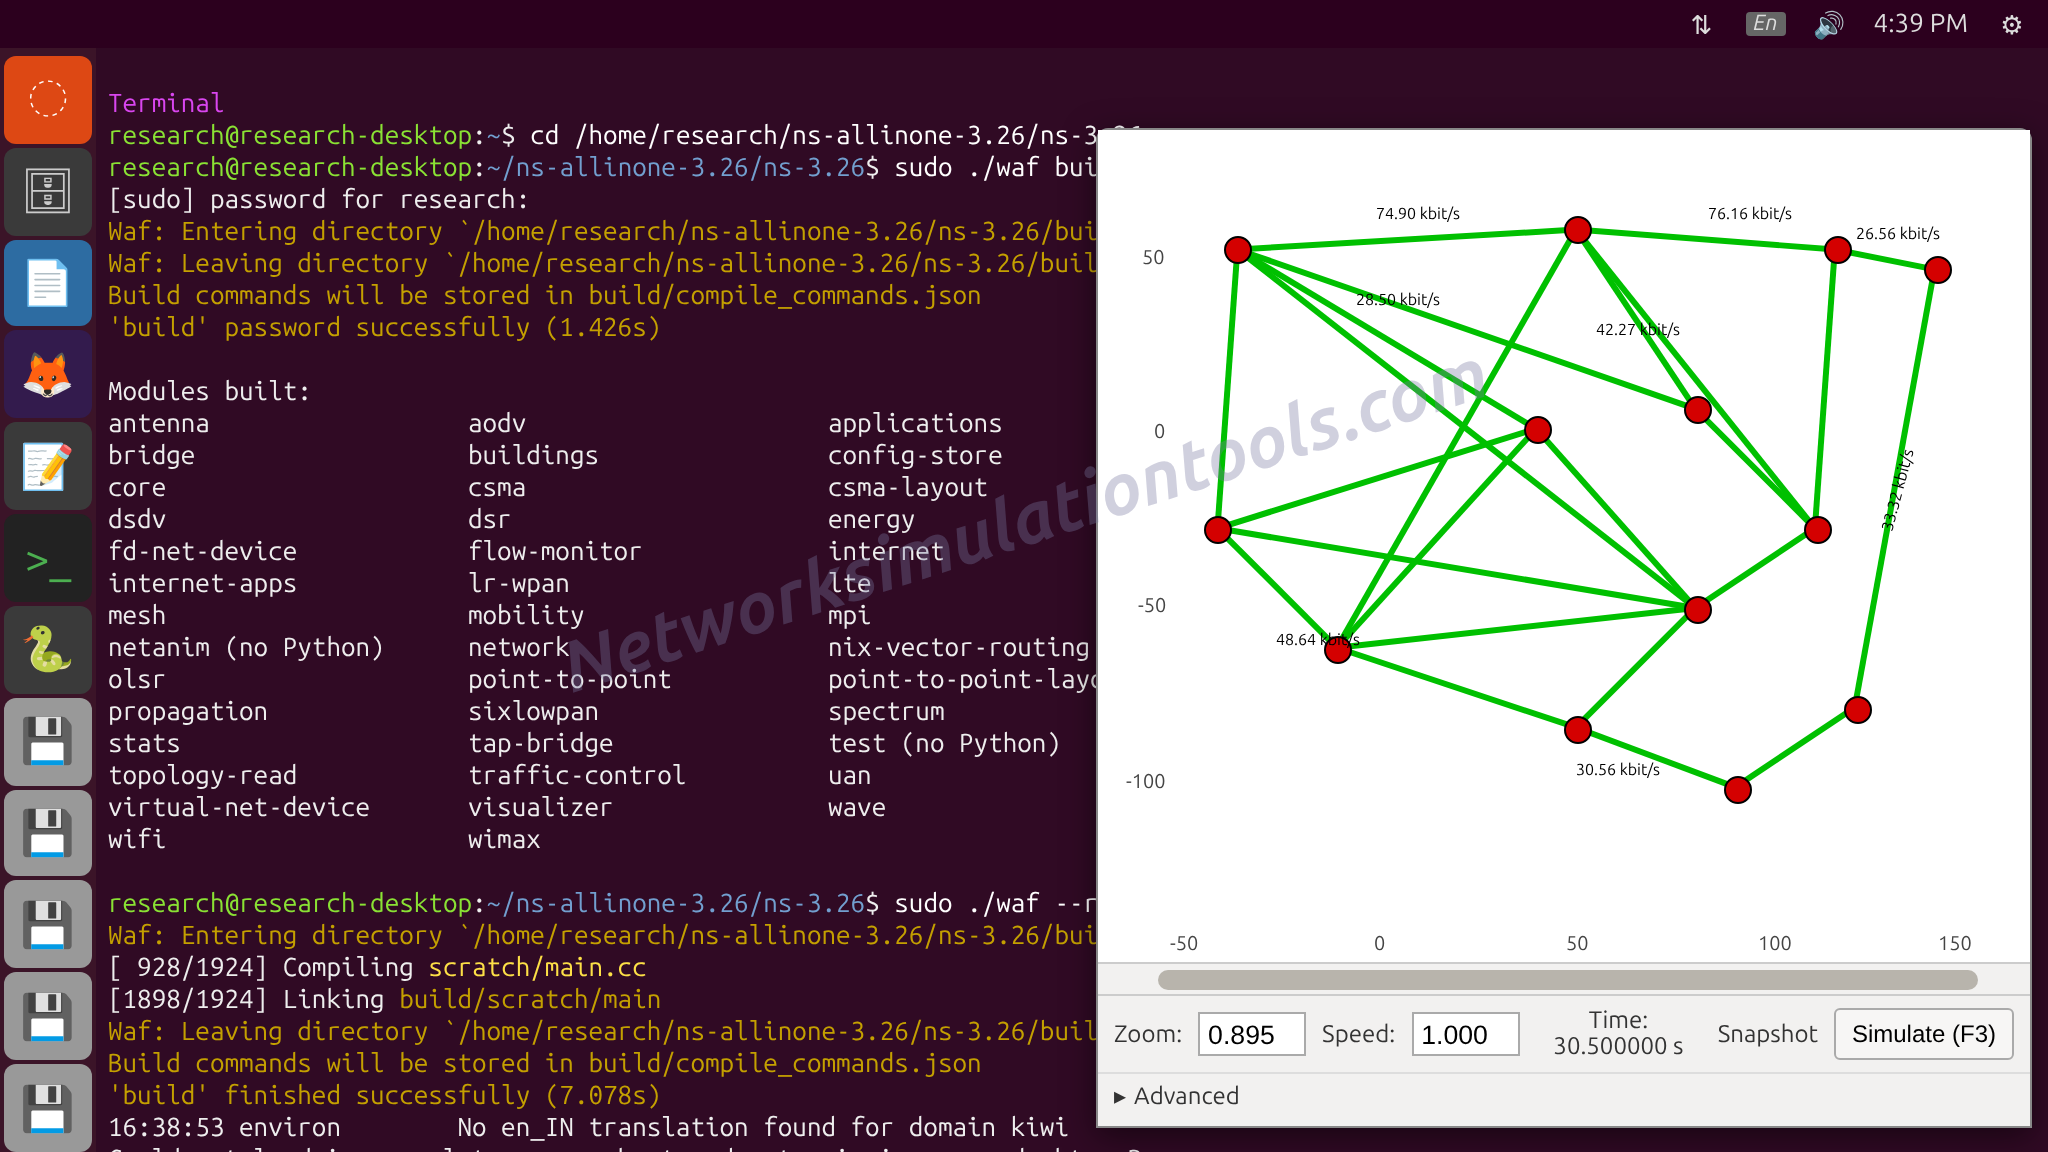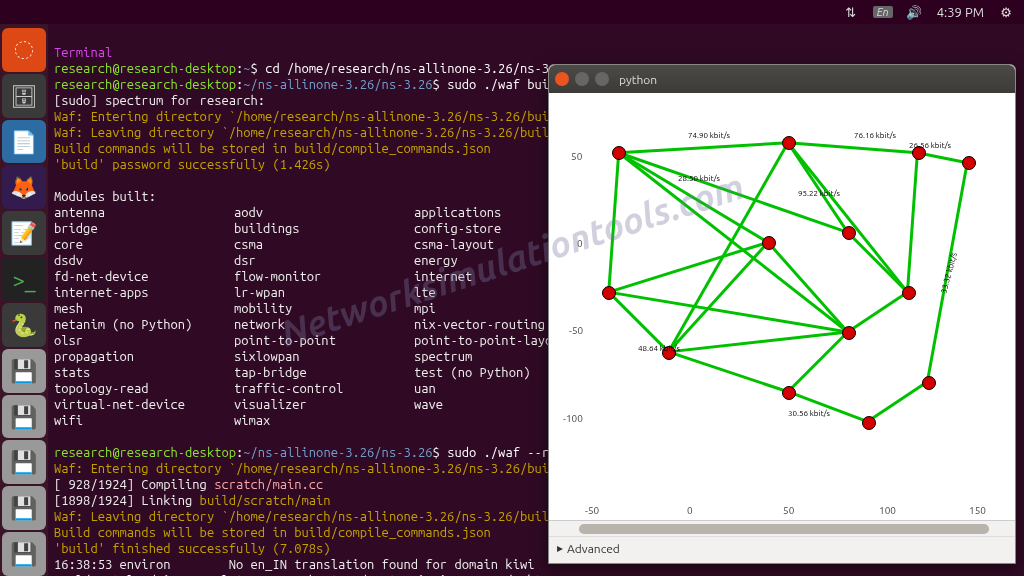--- a/index.html
+++ b/index.html
@@ -16,21 +16,21 @@
 .tile.edit { background: #3a3a3a; color: #ccc; }
 .tile.term { background: #222; color: #4caf50; }
 .tile.py { background: #3a3a3a; color: #ffde57; }
 .tile.disk { background: #999; color: #333; }
 .terminal { position: absolute; left: 48px; top: 24px; right: 0; bottom: 0; background: #300a24; color: #eee; font-family: "Ubuntu Mono", Consolas, monospace; font-size: 13px; line-height: 16px; padding: 4px 6px; white-space: pre; overflow: hidden; }
 .term-title { color: #d946ef; font-size: 13px; margin-bottom: 2px; }
 .prompt-user { color: #8ae234; }
 .prompt-path { color: #729fcf; }
 .cmd { color: #fff; }
 .waf-yellow { color: #c4a000; }
-.pink { color: #fca5a5; }
+.pink { color: #fde047; }
 .white { color: #eee; }
 .mod-cols { display: flex; gap: 0px; }
 .mod-col { width: 180px; display: flex; flex-direction: column; }
 .viz { position: absolute; left: 548px; top: 64px; width: 468px; height: 500px; background: #f2f1f0; border: 1px solid #888; border-radius: 6px 6px 0 0; box-shadow: 0 4px 16px rgba(0,0,0,.5); font-family: Ubuntu, sans-serif; color: #333; display: flex; flex-direction: column; }
 .viz-titlebar { height: 28px; background: linear-gradient(#4b4a46,#3c3b37); display: flex; align-items: center; padding: 0 6px; gap: 6px; border-radius: 6px 6px 0 0; }
 .tb-btn { width: 14px; height: 14px; border-radius: 50%; }
 .tb-close { background: #e95420; }
 .tb-min { background: #666; }
 .tb-max { background: #666; }
 .viz-title { color: #ddd; font-size: 12px; margin-left: 4px; }
@@ -70,21 +70,21 @@
   <div class="tile disk">💾</div>
   <div class="tile disk">💾</div>
   <div class="tile disk">💾</div>
   <div class="tile disk">💾</div>
 </div>
 
 <div class="terminal">
 <span class="term-title">Terminal</span>
 <span class="prompt-user">research@research-desktop</span><span class="white">:</span><span class="prompt-path">~</span><span class="white">$ </span><span class="cmd">cd /home/research/ns-allinone-3.26/ns-3.26</span>
 <span class="prompt-user">research@research-desktop</span><span class="white">:</span><span class="prompt-path">~/ns-allinone-3.26/ns-3.26</span><span class="white">$ </span><span class="cmd">sudo ./waf build</span>
-<span class="white">[sudo] spectrum for research:</span>
+<span class="white">[sudo] password for research:</span>
 <span class="waf-yellow">Waf: Entering directory `/home/research/ns-allinone-3.26/ns-3.26/build'</span>
 <span class="waf-yellow">Waf: Leaving directory `/home/research/ns-allinone-3.26/ns-3.26/build'</span>
 <span class="waf-yellow">Build commands will be stored in build/compile_commands.json</span>
 <span class="waf-yellow">'build' password successfully (1.426s)</span>
 
 <span class="white">Modules built:</span>
 <div class="mod-cols"><div class="mod-col" id="mc1"><span class="white">antenna</span><span class="white">bridge</span><span class="white">core</span><span class="white">dsdv</span><span class="white">fd-net-device</span><span class="white">internet-apps</span><span class="white">mesh</span><span class="white">netanim (no Python)</span><span class="white">olsr</span><span class="white">propagation</span><span class="white">stats</span><span class="white">topology-read</span><span class="white">virtual-net-device</span><span class="white">wifi</span></div><div class="mod-col" id="mc2"><span class="white">aodv</span><span class="white">buildings</span><span class="white">csma</span><span class="white">dsr</span><span class="white">flow-monitor</span><span class="white">lr-wpan</span><span class="white">mobility</span><span class="white">network</span><span class="white">point-to-point</span><span class="white">sixlowpan</span><span class="white">tap-bridge</span><span class="white">traffic-control</span><span class="white">visualizer</span><span class="white">wimax</span></div><div class="mod-col" id="mc3"><span class="white">applications</span><span class="white">config-store</span><span class="white">csma-layout</span><span class="white">energy</span><span class="white">internet</span><span class="white">lte</span><span class="white">mpi</span><span class="white">nix-vector-routing</span><span class="white">point-to-point-layout</span><span class="white">spectrum</span><span class="white">test (no Python)</span><span class="white">uan</span><span class="white">wave</span><span class="white"></span></div></div>
 <span class="prompt-user">research@research-desktop</span><span class="white">:</span><span class="prompt-path">~/ns-allinone-3.26/ns-3.26</span><span class="white">$ </span><span class="cmd">sudo ./waf --run ma</span>
 <span class="waf-yellow">Waf: Entering directory `/home/research/ns-allinone-3.26/ns-3.26/build'</span>
 <span class="white">[ 928/1924] Compiling </span><span class="pink">scratch/main.cc</span>
@@ -94,26 +94,20 @@
 <span class="waf-yellow">'build' finished successfully (7.078s)</span>
 <span class="white">16:38:53 environ        No en_IN translation found for domain kiwi</span>
 <span class="white">Could not load icon applets-screenshooter due to missing gnomedesktop Py</span>
 
 
 
 
 </div>
 
 <div class="viz">
-  <div class="viz-titlebar">
-    <div class="tb-btn tb-close"></div>
-    <div class="tb-btn tb-min"></div>
-    <div class="tb-btn tb-max"></div>
-    <span class="viz-title">python</span>
-  </div>
   <div class="viz-canvas">
     <svg class="net" viewBox="0 0 468 380">
       <g stroke="#00c000" stroke-width="3">
         <line x1="70" y1="60" x2="240" y2="50"></line>
         <line x1="70" y1="60" x2="220" y2="150"></line>
         <line x1="70" y1="60" x2="60" y2="200"></line>
         <line x1="70" y1="60" x2="300" y2="240"></line>
         <line x1="240" y1="50" x2="370" y2="60"></line>
         <line x1="240" y1="50" x2="300" y2="140"></line>
         <line x1="370" y1="60" x2="420" y2="70"></line>
@@ -144,38 +138,47 @@
     <div class="node" style="left:300px;top:140px"></div>
     <div class="node" style="left:60px;top:200px"></div>
     <div class="node" style="left:360px;top:200px"></div>
     <div class="node" style="left:120px;top:260px"></div>
     <div class="node" style="left:300px;top:240px"></div>
     <div class="node" style="left:240px;top:300px"></div>
     <div class="node" style="left:320px;top:330px"></div>
     <div class="node" style="left:380px;top:290px"></div>
     <div class="edge-lbl" style="left:160px;top:42px">74.90 kbit/s</div>
     <div class="edge-lbl" style="left:326px;top:42px">76.16 kbit/s</div>
-    <div class="edge-lbl" style="left:381px;top:52px">26.56 kbit/s</div>
+    <div class="edge-lbl" style="left:400px;top:52px">26.56 kbit/s</div>
     <div class="edge-lbl" style="left:150px;top:85px">28.50 kbit/s</div>
-    <div class="edge-lbl" style="left:270px;top:100px">95.22 kbit/s</div>
+    <div class="edge-lbl" style="left:270px;top:100px">42.27 kbit/s</div>
     <div class="edge-lbl" style="left:110px;top:255px">48.64 kbit/s</div>
     <div class="edge-lbl" style="left:400px;top:180px;transform:translate(-50%,-50%) rotate(-75deg)">33.32 kbit/s</div>
     <div class="edge-lbl" style="left:260px;top:320px">30.56 kbit/s</div>
     <span class="axis-lbl" style="left:22px;top:58px">50</span>
     <span class="axis-lbl" style="left:28px;top:145px">0</span>
     <span class="axis-lbl" style="left:20px;top:232px">-50</span>
     <span class="axis-lbl" style="left:14px;top:320px">-100</span>
     <span class="axis-lbl" style="left:36px;bottom:4px">-50</span>
     <span class="axis-lbl" style="left:138px;bottom:4px">0</span>
     <span class="axis-lbl" style="left:234px;bottom:4px">50</span>
     <span class="axis-lbl" style="left:330px;bottom:4px">100</span>
     <span class="axis-lbl" style="left:420px;bottom:4px">150</span>
   </div>
   <div class="scrollbar-area">
     <div class="scroll-thumb" style="left:30px;width:410px"></div>
   </div>
+  <div class="viz-controls">
+    <span>Zoom:</span>
+    <input class="spinner" value="0.895" style="">
+    <span>Speed:</span>
+    <input class="spinner" value="1.000" style="">
+    <span style="flex:1;text-align:center">Time: 30.500000 s</span>
+    <span>Snapshot</span>
+    <button class="btn">Simulate (F3)</button>
+  </div>
   <div class="viz-adv">
     <span>▸</span>
     <span>Advanced</span>
   </div>
 </div>
 
 <div class="watermark">Networksimulationtools.com</div>
 
 </body></html>

